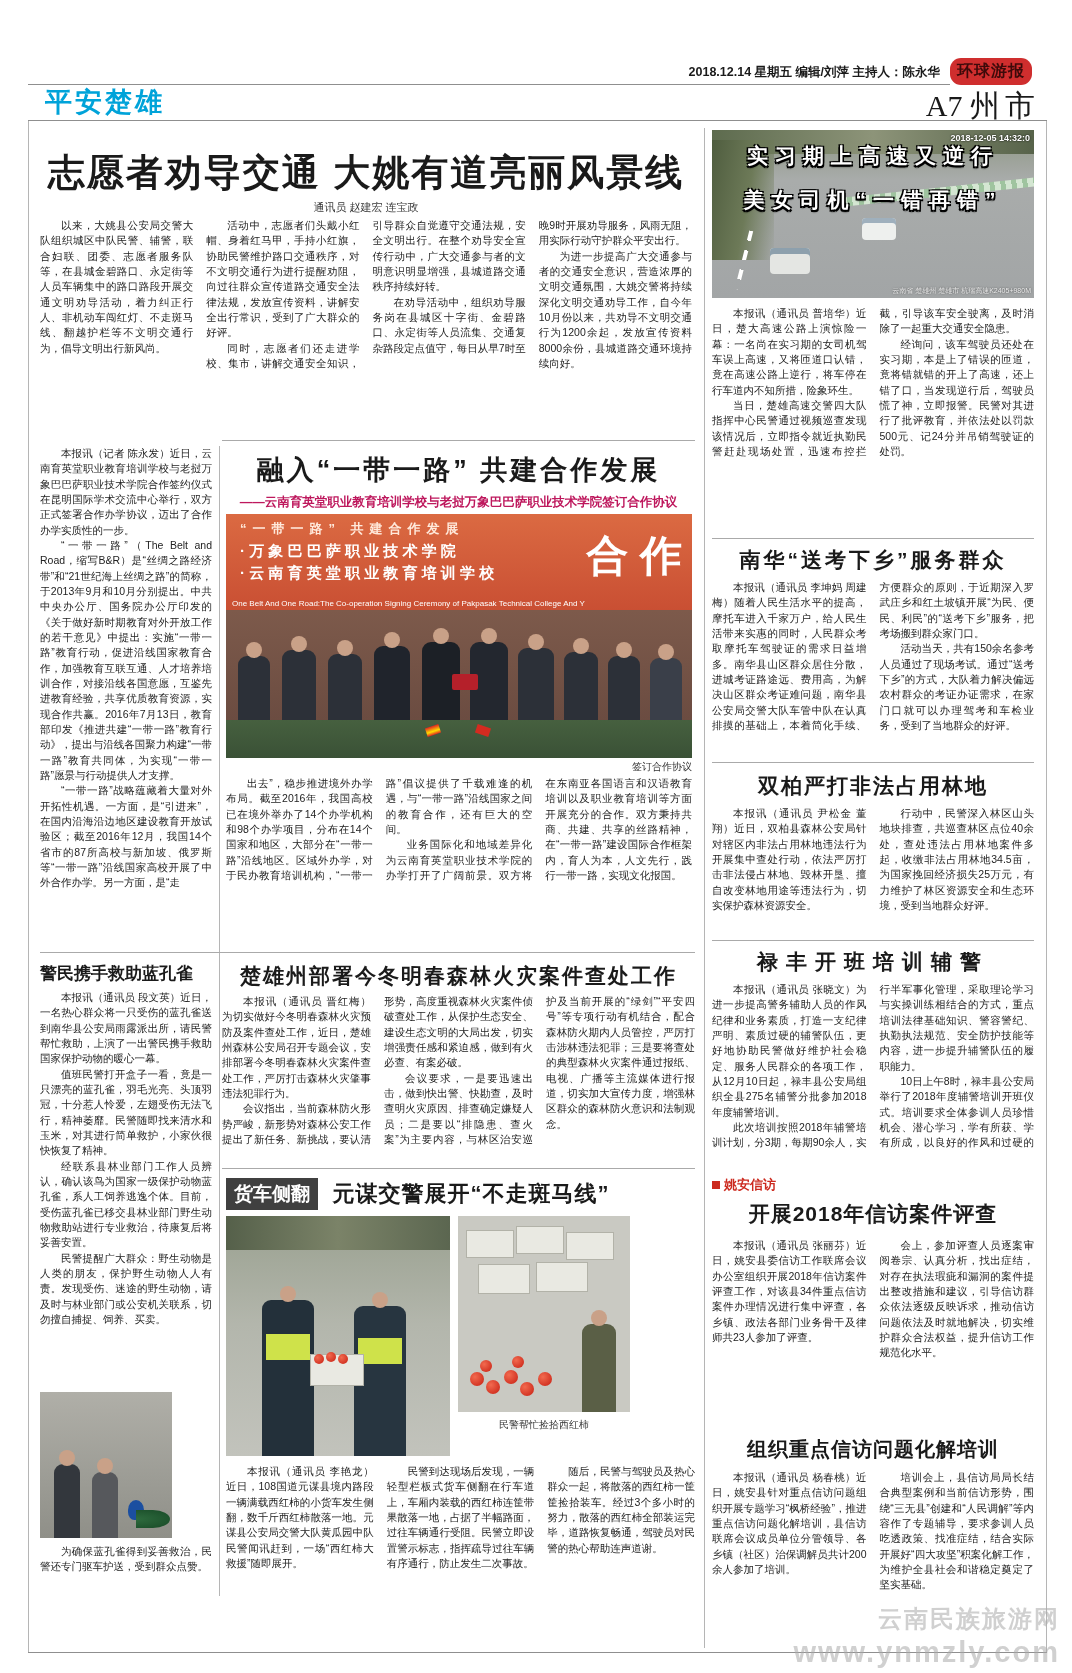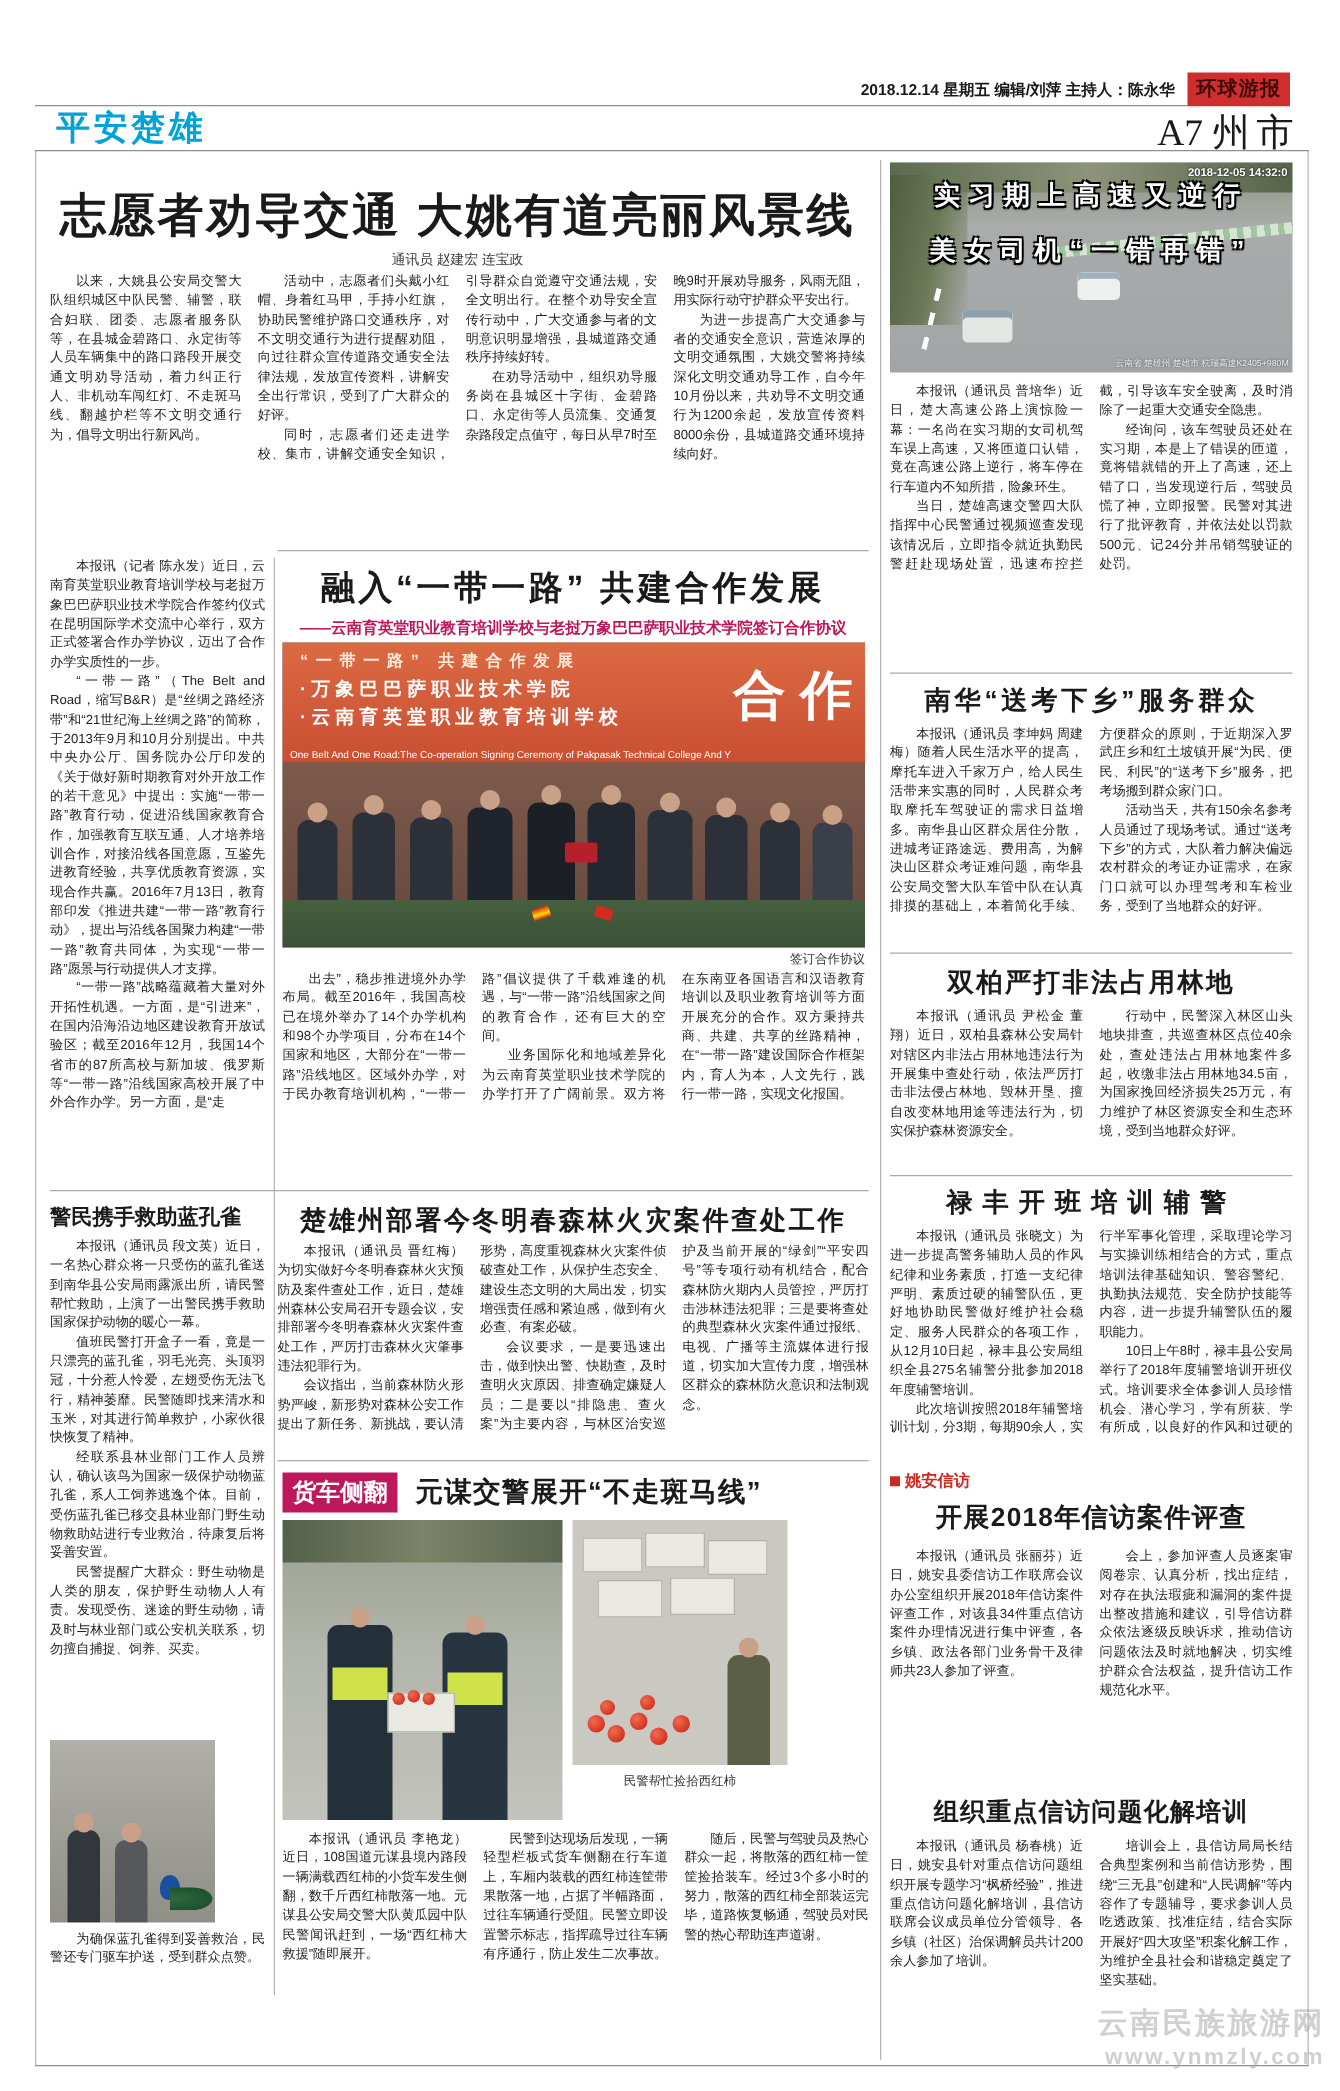--- a/index.html
+++ b/index.html
@@ -12,21 +12,21 @@
   .body-text p{margin:0;text-indent:2em;}
   .cols-2{column-count:2;column-gap:13px;}
   .cols-3{column-count:3;column-gap:13px;}
   .cols-4{column-count:4;column-gap:13px;}
   .headline-main{font-size:37px;font-weight:900;letter-spacing:2px;white-space:nowrap;}
   .headline-box{font-weight:900;text-align:center;}
   .byline{font-size:11px;color:#3a3a3a;text-align:center;}
   .caption{font-size:10px;color:#333;}
   .photo{overflow:hidden;position:absolute;}
   .cyan-banner{font-size:27px;font-weight:900;letter-spacing:3px;}
-  .masthead{font-weight:900;font-size:16px;letter-spacing:1px;padding:3px 7px;}
+  .masthead{font-weight:900;font-size:16px;letter-spacing:1px;padding:3px 7px;border-radius:11px;}
   .pageno{font-family:"Liberation Serif","DejaVu Serif",serif;}
   .overlay-title{color:#fff;font-weight:900;text-shadow:-1.5px -1.5px 0 #000,1.5px -1.5px 0 #000,-1.5px 1.5px 0 #000,1.5px 1.5px 0 #000,0 2px 2px #000;
                  letter-spacing:7px;font-size:21px;text-align:center;white-space:nowrap;}
   .tag-red{color:#cc2a1f;font-weight:900;font-size:13px;}
   .person{position:absolute;bottom:0;background:#2c3038;border-radius:9px 9px 0 0;}
   .person::before{content:"";position:absolute;top:-14px;left:50%;transform:translateX(-50%);
                   width:16px;height:16px;border-radius:50%;background:#c9a188;}
   .crate{position:absolute;background:#e9e9e2;border:1px solid #b2b2a8;}
   .tomato{position:absolute;border-radius:50%;background:radial-gradient(circle at 35% 35%,#f26a4f,#c71f12);}
   .wm{color:rgba(170,170,170,0.55);font-weight:900;text-align:right;line-height:1.25;}
@@ -163,21 +163,21 @@
   </div>
 
   <div class="abs headline-box" style="left:222px;top:962px;width:473px;font-size:21px;letter-spacing:2px;">楚雄州部署今冬明春森林火灾案件查处工作</div>
   <div class="abs body-text cols-3" style="left:222px;top:994px;width:473px;height:168px;">
     <p>本报讯（通讯员 晋红梅）为切实做好今冬明春森林火灾预防及案件查处工作，近日，楚雄州森林公安局召开专题会议，安排部署今冬明春森林火灾案件查处工作，严厉打击森林火灾肇事违法犯罪行为。</p>
     <p>会议指出，当前森林防火形势严峻，新形势对森林公安工作提出了新任务、新挑战，要认清形势，高度重视森林火灾案件侦破查处工作，从保护生态安全、建设生态文明的大局出发，切实增强责任感和紧迫感，做到有火必查、有案必破。</p>
     <p>会议要求，一是要迅速出击，做到快出警、快勘查，及时查明火灾原因、排查确定嫌疑人员；二是要以“排隐患、查火案”为主要内容，与林区治安巡护及当前开展的“绿剑”“平安四号”等专项行动有机结合，配合森林防火期内人员管控，严厉打击涉林违法犯罪；三是要将查处的典型森林火灾案件通过报纸、电视、广播等主流媒体进行报道，切实加大宣传力度，增强林区群众的森林防火意识和法制观念。</p>
   </div>
 
   <div class="abs" style="left:226px;top:1178px;width:473px;height:32px;">
-    <span style="display:inline-block;background:#be185d;color:#fff;font-weight:900;font-size:19px;padding:3px 8px;vertical-align:middle;">货车侧翻</span>
+    <span style="display:inline-block;background:#404040;color:#fff;font-weight:900;font-size:19px;padding:3px 8px;vertical-align:middle;">货车侧翻</span>
     <span style="display:inline-block;font-weight:900;font-size:22px;letter-spacing:1px;margin-left:10px;vertical-align:middle;">元谋交警展开“不走斑马线”</span>
   </div>
   <div class="photo" style="left:226px;top:1216px;width:224px;height:240px;background:linear-gradient(180deg,#99a08f 0%,#b3b6ac 45%,#c2c3bc 100%);">
     <div class="abs" style="left:0;top:0;width:100%;height:34px;background:linear-gradient(90deg,#55604a,#7b8368,#5b6650);"></div>
     <div class="person" style="left:36px;width:52px;height:156px;background:#23303a;"></div>
     <div class="person" style="left:128px;width:52px;height:150px;background:#273540;"></div>
     <div class="abs" style="left:40px;bottom:96px;width:44px;height:26px;background:#cfe24a;"></div>
     <div class="abs" style="left:132px;bottom:92px;width:44px;height:26px;background:#cfe24a;"></div>
     <div class="crate" style="left:84px;bottom:70px;width:52px;height:30px;"></div>
     <div class="tomato" style="left:88px;bottom:92px;width:10px;height:10px;"></div>
@@ -215,16 +215,16 @@
     <p>会上，参加评查人员逐案审阅卷宗、认真分析，找出症结，对存在执法瑕疵和漏洞的案件提出整改措施和建议，引导信访群众依法逐级反映诉求，推动信访问题依法及时就地解决，切实维护群众合法权益，提升信访工作规范化水平。</p>
   </div>
   <div class="abs headline-box" style="left:712px;top:1436px;width:322px;font-size:20px;letter-spacing:1px;">组织重点信访问题化解培训</div>
   <div class="abs body-text cols-2" style="left:712px;top:1470px;width:322px;height:172px;">
     <p>本报讯（通讯员 杨春桃）近日，姚安县针对重点信访问题组织开展专题学习“枫桥经验”，推进重点信访问题化解培训，县信访联席会议成员单位分管领导、各乡镇（社区）治保调解员共计200余人参加了培训。</p>
     <p>培训会上，县信访局局长结合典型案例和当前信访形势，围绕“三无县”创建和“人民调解”等内容作了专题辅导，要求参训人员吃透政策、找准症结，结合实际开展好“四大攻坚”积案化解工作，为维护全县社会和谐稳定奠定了坚实基础。</p>
   </div>
 
   <div class="abs wm" style="left:760px;top:1604px;width:300px;font-size:24px;letter-spacing:2px;">
     <div>云南民族旅游网</div>
-    <div style="font-size:18px;">www.ynmzly.com</div>
+    <div style="font-size:29px;">www.ynmzly.com</div>
   </div>
 
 </div>
 
 </body></html>

